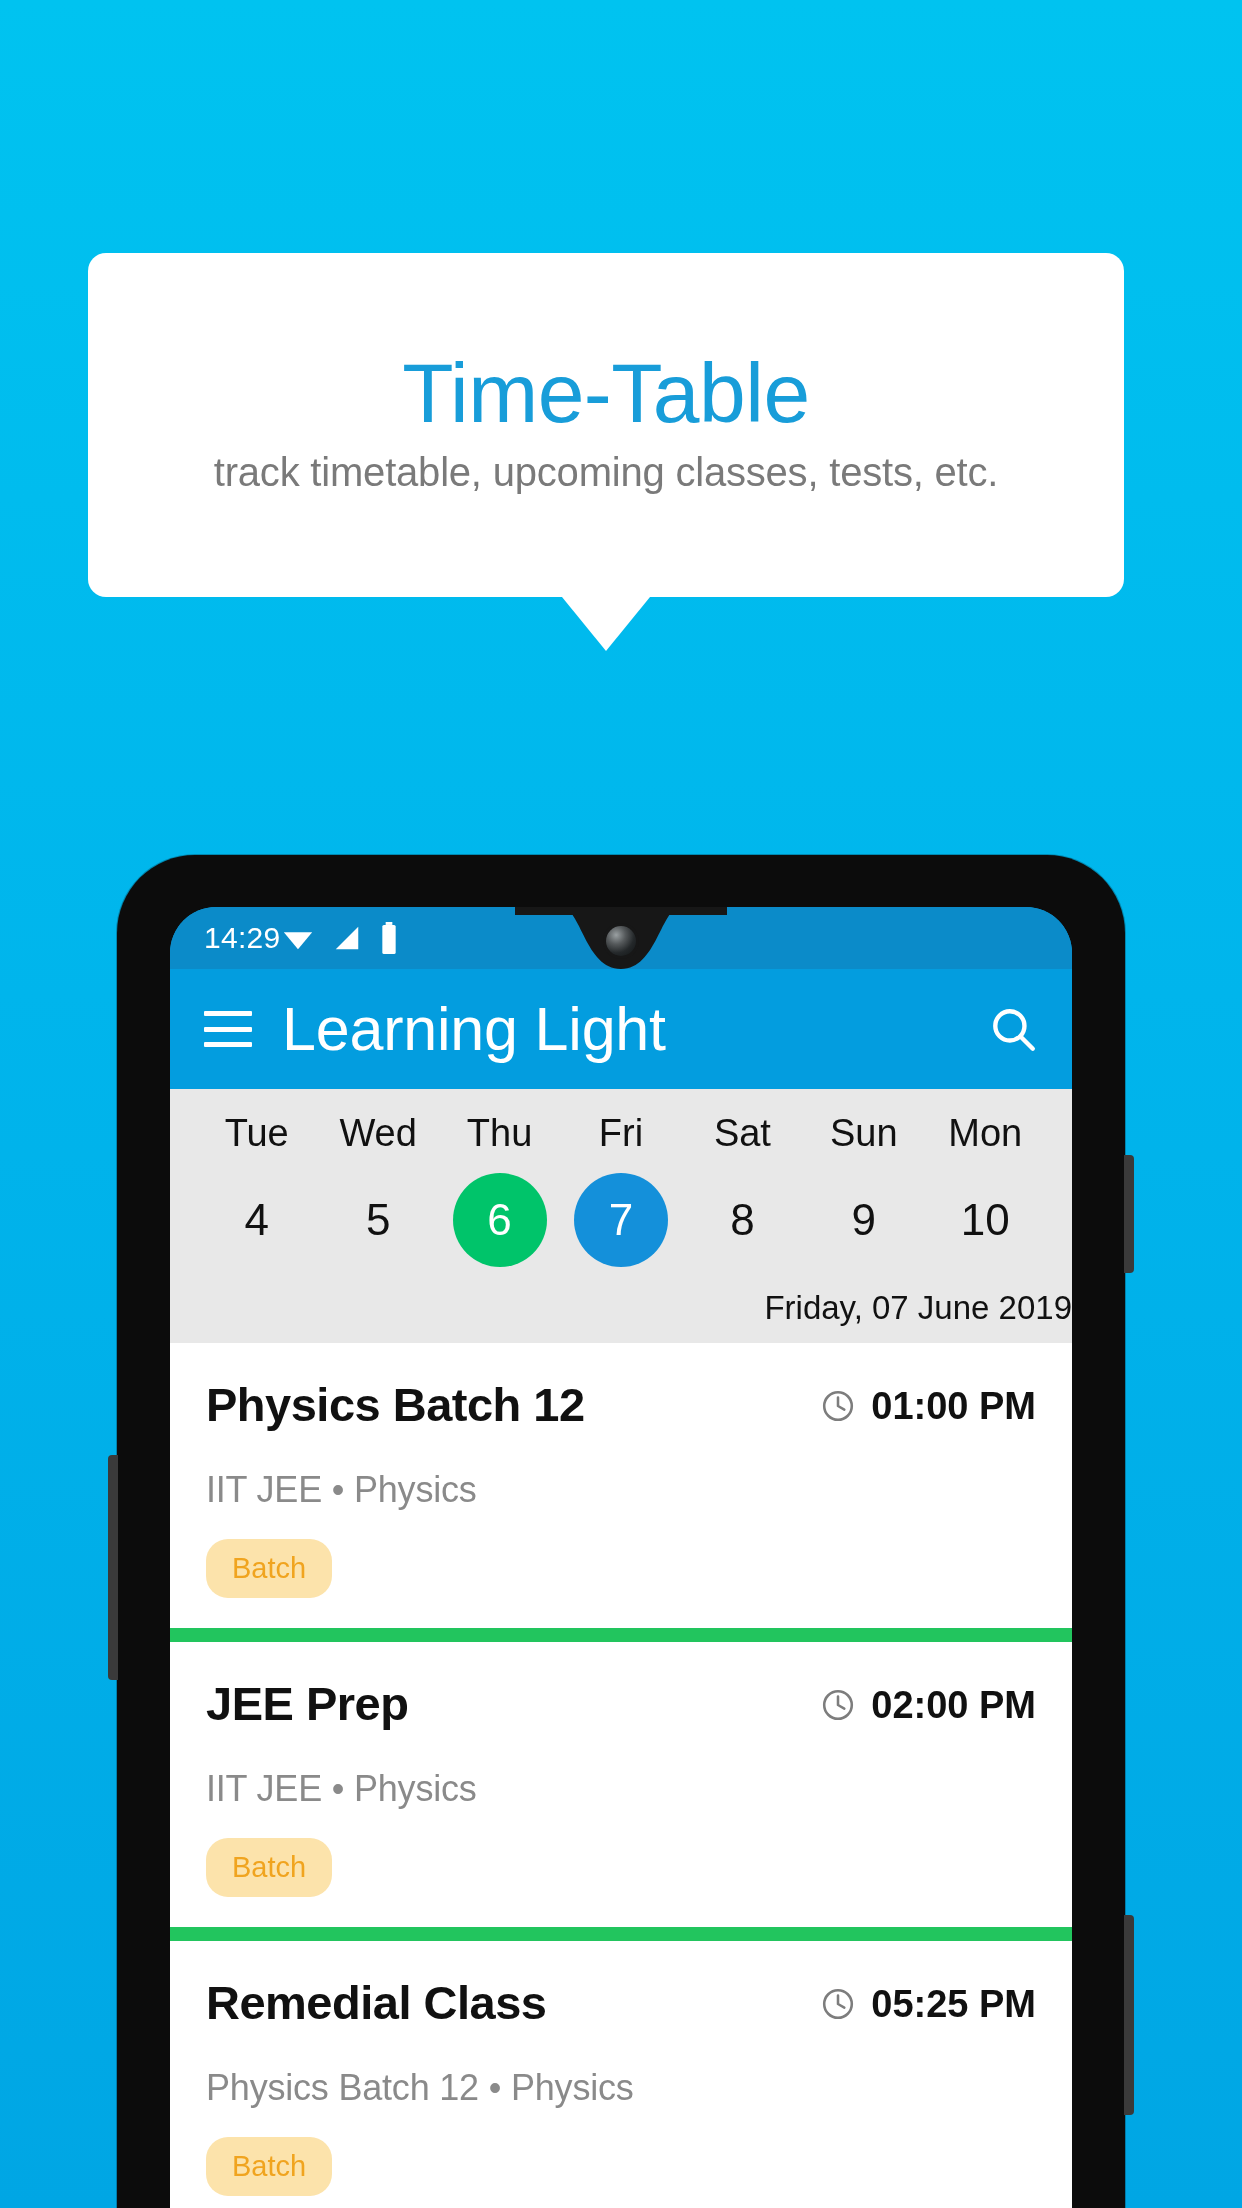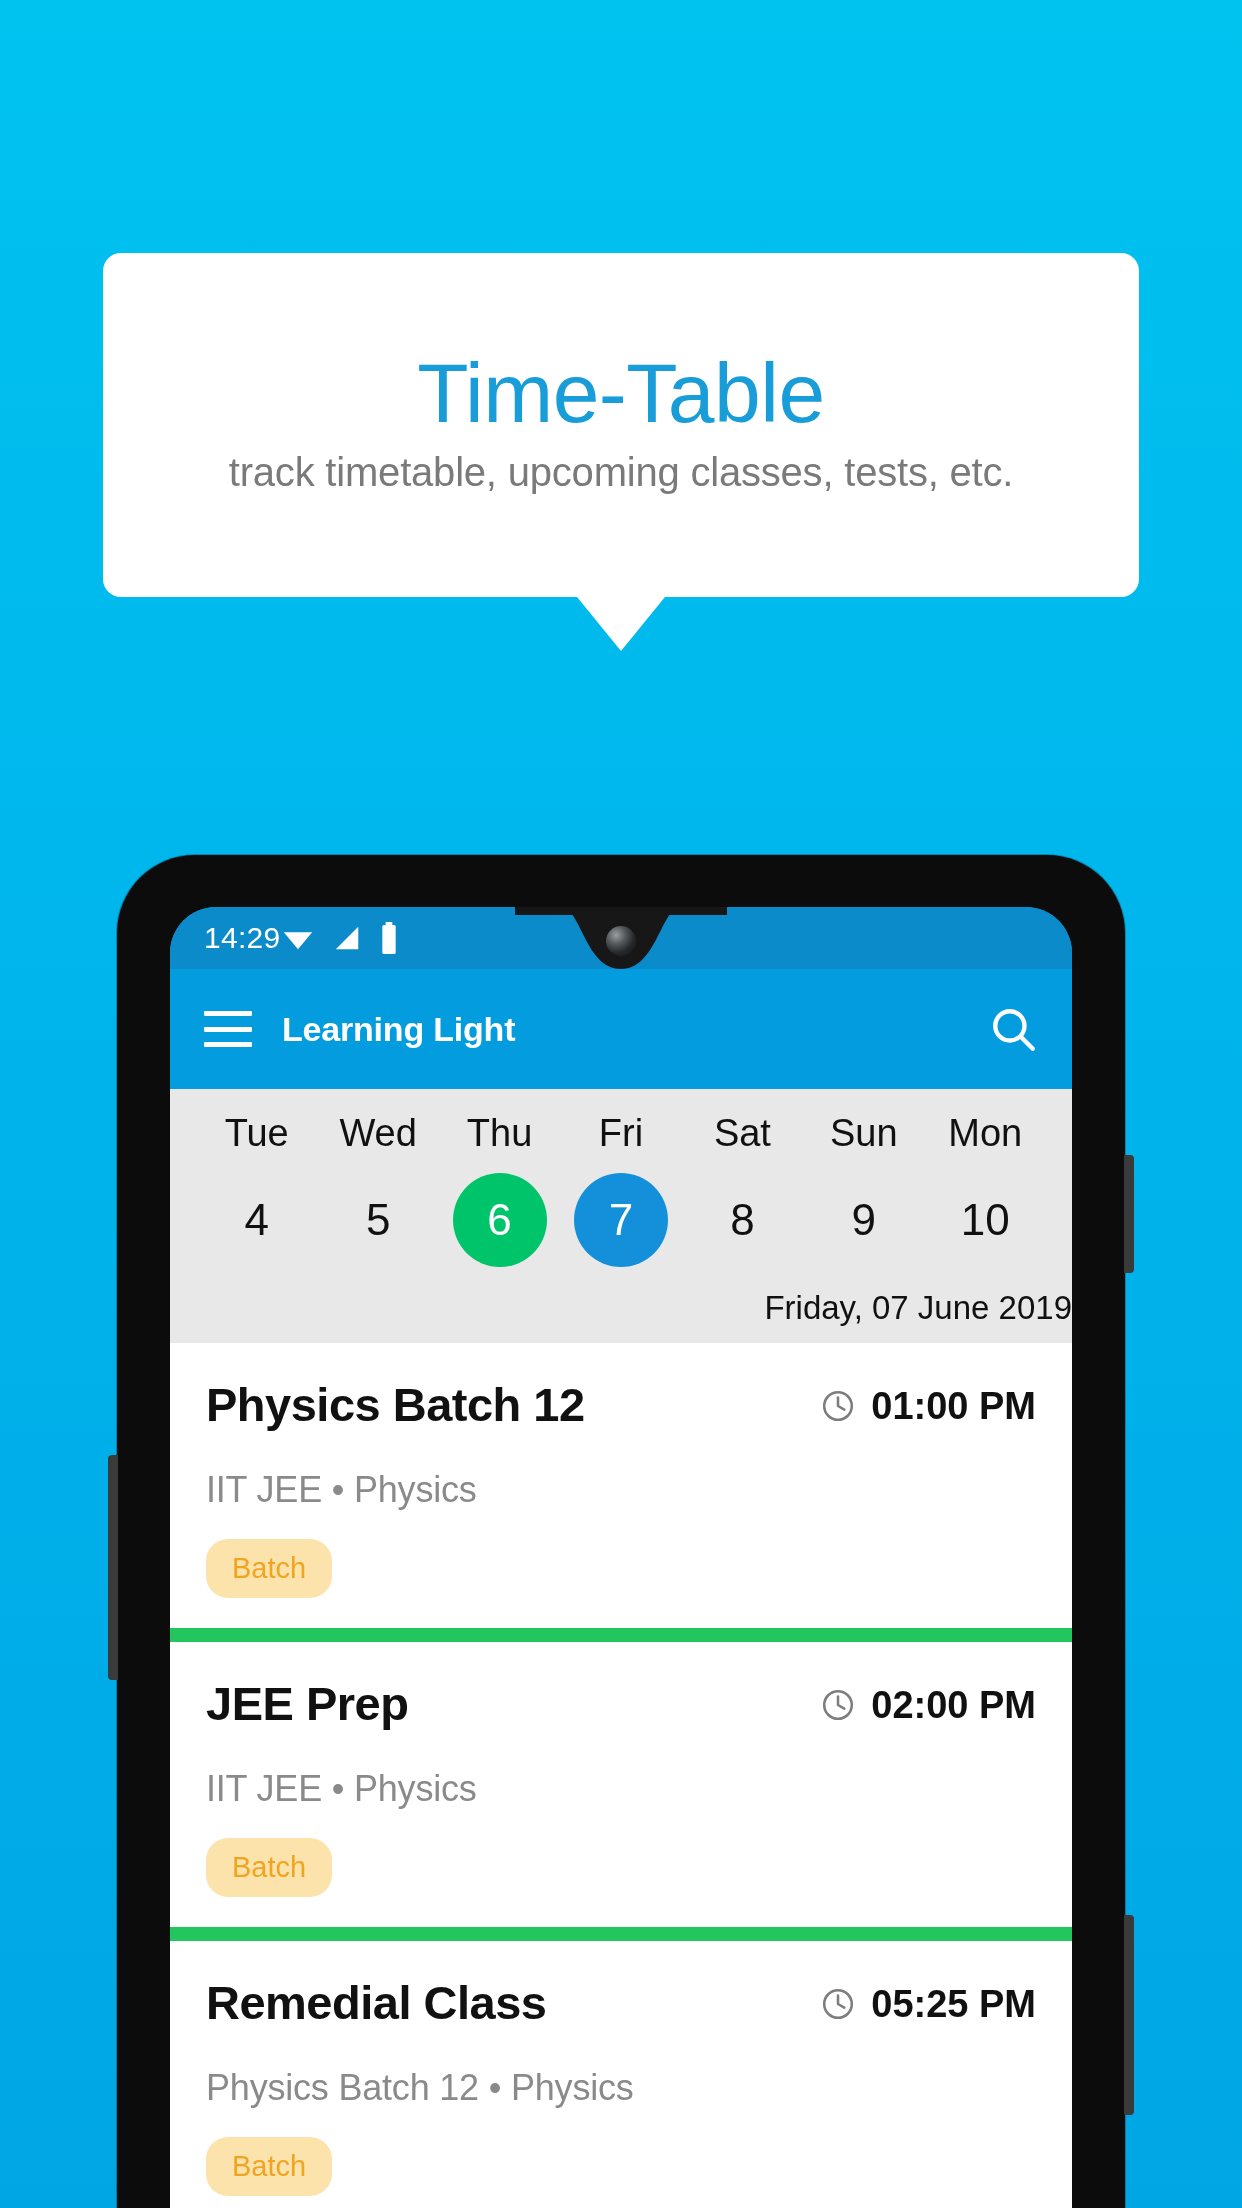--- a/index.html
+++ b/index.html
@@ -4,21 +4,21 @@
 <style>
   * { margin:0; padding:0; box-sizing:border-box; }
   html,body { width:1242px; height:2208px; }
   body {
     font-family: "Liberation Sans", sans-serif;
     background: linear-gradient(180deg, #00c3f0 0%, #00b5ec 45%, #00a6e4 100%);
     position:relative; overflow:hidden;
   }
 
   
-  .bubble-wrap { position:absolute; left:103px; top:253px; width:1036px; }
+  .bubble-wrap { position:absolute; left:88px; top:253px; width:1036px; }
   .bubble {
     background:#ffffff; border-radius:18px; width:1036px; height:344px;
     display:flex; flex-direction:column; align-items:center; justify-content:center;
   }
   .bubble-title {
     font-size:84px; color:#189dd9; font-weight:400; letter-spacing:-0.5px;
     line-height:1.05; margin-top:-6px;
   }
   .bubble-sub {
     font-size:40px; color:#7a7a7a; font-weight:400; margin-top:12px;
@@ -69,21 +69,21 @@
     box-shadow: 0 0 0 3px #171717;
   }
 
   
   .appbar {
     height:120px; background:#039ddf; display:flex; align-items:center;
     padding:0 34px; color:#fff;
   }
   .hamburger { width:48px; height:36px; display:flex; flex-direction:column; justify-content:space-between; margin-right:30px;}
   .hamburger span { display:block; height:5px; background:#fff; border-radius:1px; }
-  .appbar-title { font-size:34px; font-weight:700; letter-spacing:-0.2px; flex:1; }
+  .appbar-title { font-size:61px; font-weight:400; letter-spacing:-0.2px; flex:1; }
   .search-icon { width:50px; height:50px; }
 
   
   .datestrip { background:#e8e8e8; padding-top:22px; padding-bottom:16px; }
   .days { display:flex; justify-content:space-between; padding:0 26px; }
   .day { width:124px; display:flex; flex-direction:column; align-items:center; }
   .day-name { font-size:38px; color:#111; font-weight:400; line-height:1.2; }
   .day-num {
     margin-top:16px; width:94px; height:94px; border-radius:50%;
     display:flex; align-items:center; justify-content:center;

